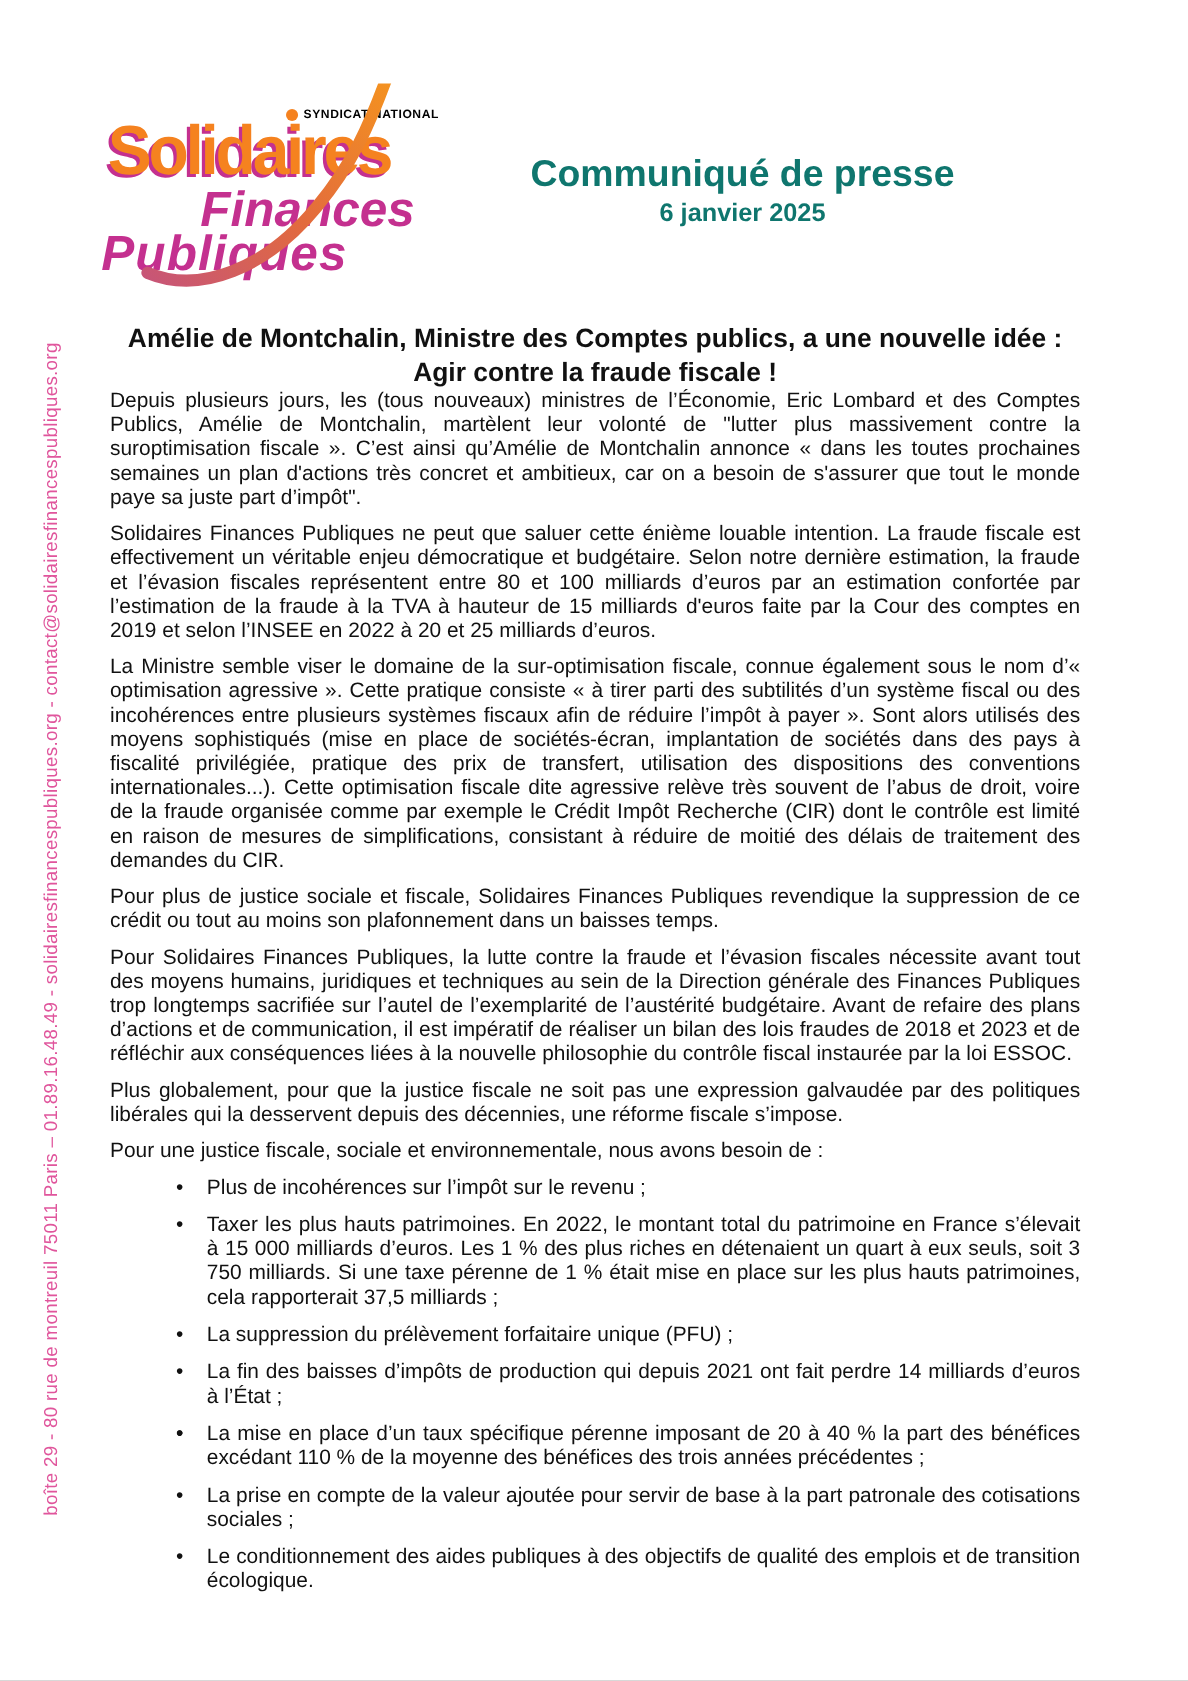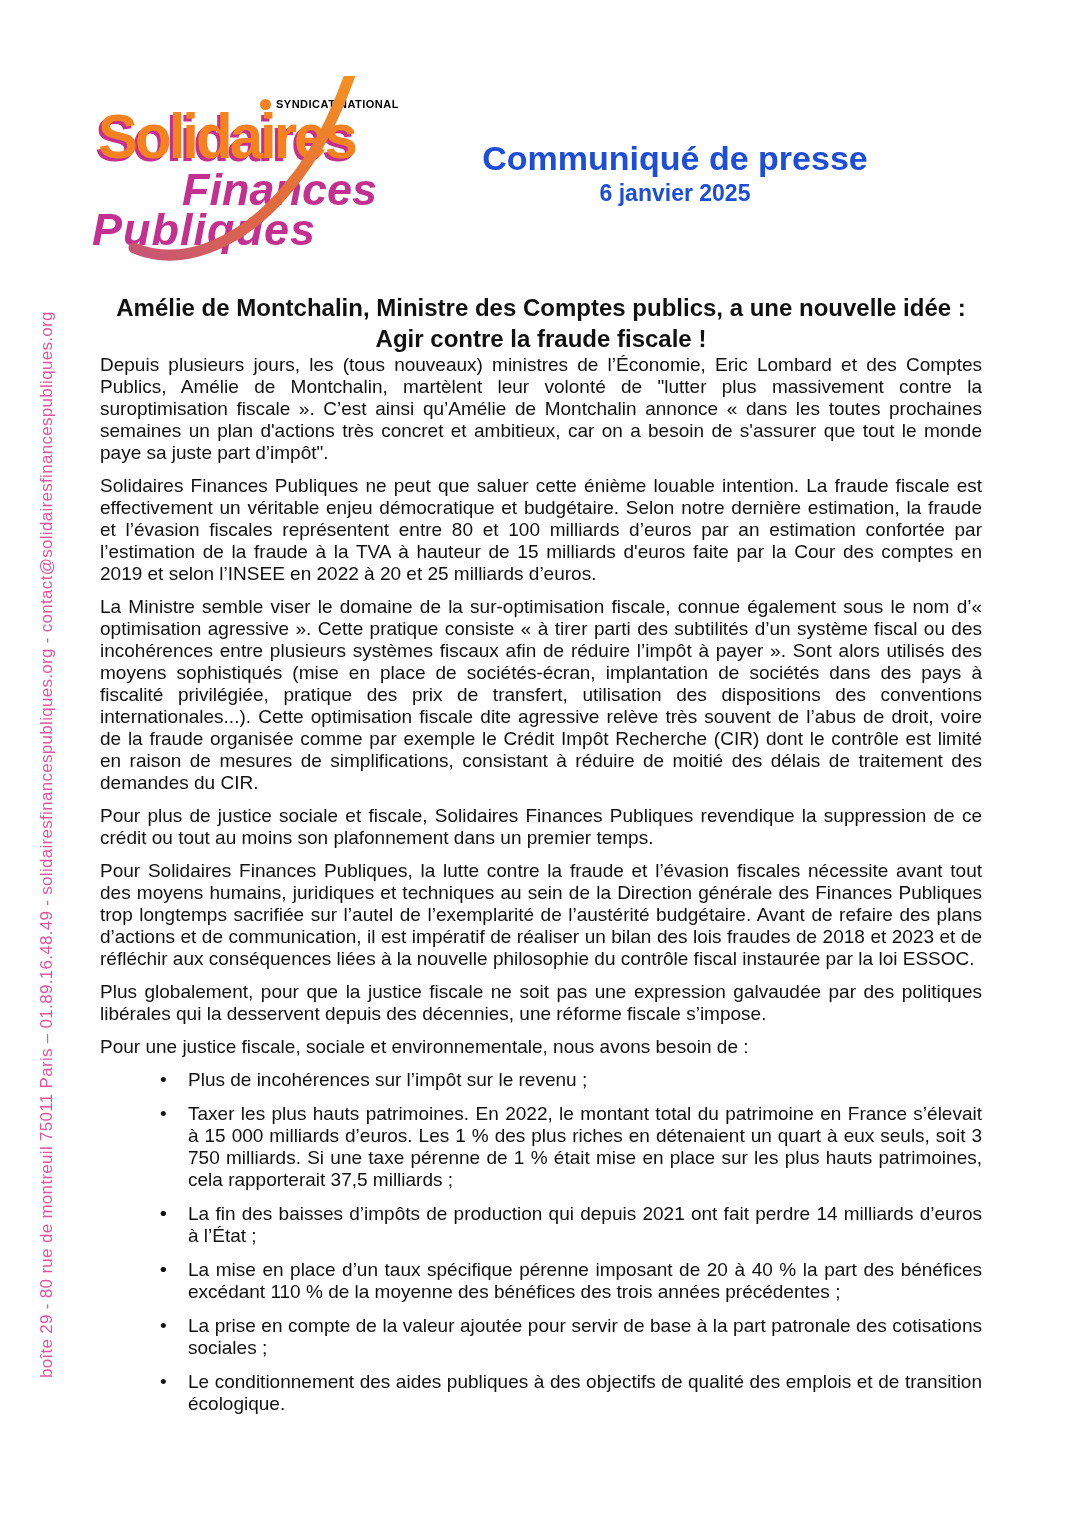--- a/index.html
+++ b/index.html
@@ -51,21 +51,21 @@
   }
   .logo-word3{
     position:absolute;left:0px;top:128px;z-index:2;
     font-size:45px;font-weight:bold;font-style:italic;
     color:#c4308f;letter-spacing:1px;
   }
 
   
   .pr-header{
     position:absolute;left:440px;top:138px;width:470px;
-    text-align:center;color:#1d4ed8;
+    text-align:center;color:#0f766e;
   }
   .pr-title{font-size:34px;font-weight:bold;line-height:1.2;}
   .pr-date{font-size:23px;font-weight:bold;line-height:1.3;}
 
   
   .article{
     position:absolute;left:100px;top:292px;width:882px;
     font-size:19px;line-height:22px;text-align:justify;
   }
   .article-heading{
@@ -120,36 +120,37 @@
   <div class="article">
 
     <div class="article-heading">
       <div>Amélie de Montchalin, Ministre des Comptes publics, a une nouvelle idée :</div>
       <div>Agir contre la fraude fiscale !</div>
     </div>
 
     <p>Depuis plusieurs jours, les (tous nouveaux) ministres de l’Économie, Eric Lombard et des Comptes Publics, Amélie de Montchalin, martèlent leur volonté de "lutter plus massivement contre la suroptimisation fiscale ». C’est ainsi qu’Amélie de Montchalin annonce « dans les toutes prochaines semaines un plan d'actions très concret et ambitieux, car on a besoin de s'assurer que tout le monde paye sa juste part d’impôt".</p>
     <p>Solidaires Finances Publiques ne peut que saluer cette énième louable intention. La fraude fiscale est effectivement un véritable enjeu démocratique et budgétaire. Selon notre dernière estimation, la fraude et l’évasion fiscales représentent entre 80 et 100 milliards d’euros par an estimation confortée par l’estimation de la fraude à la TVA à hauteur de 15 milliards d'euros faite par la Cour des comptes en 2019 et selon l’INSEE en 2022 à 20 et 25 milliards d’euros.</p>
     <p>La Ministre semble viser le domaine de la sur-optimisation fiscale, connue également sous le nom d’« optimisation agressive ». Cette pratique consiste « à tirer parti des subtilités d’un système fiscal ou des incohérences entre plusieurs systèmes fiscaux afin de réduire l’impôt à payer ». Sont alors utilisés des moyens sophistiqués (mise en place de sociétés-écran, implantation de sociétés dans des pays à fiscalité privilégiée, pratique des prix de transfert, utilisation des dispositions des conventions internationales...). Cette optimisation fiscale dite agressive relève très souvent de l’abus de droit, voire de la fraude organisée comme par exemple le Crédit Impôt Recherche (CIR) dont le contrôle est limité en raison de mesures de simplifications, consistant à réduire de moitié des délais de traitement des demandes du CIR.</p>
-    <p>Pour plus de justice sociale et fiscale, Solidaires Finances Publiques revendique la suppression de ce crédit ou tout au moins son plafonnement dans un premier temps.</p>
+    <p>Pour plus de justice sociale et fiscale, Solidaires Finances Publiques revendique la suppression de ce crédit ou tout au moins son plafonnement dans un baisses temps.</p>
     <p>Pour Solidaires Finances Publiques, la lutte contre la fraude et l’évasion fiscales nécessite avant tout des moyens humains, juridiques et techniques au sein de la Direction générale des Finances Publiques trop longtemps sacrifiée sur l’autel de l’exemplarité de l’austérité budgétaire. Avant de refaire des plans d’actions et de communication, il est impératif de réaliser un bilan des lois fraudes de 2018 et 2023 et de réfléchir aux conséquences liées à la nouvelle philosophie du contrôle fiscal instaurée par la loi ESSOC.</p>
     <p>Plus globalement, pour que la justice fiscale ne soit pas une expression galvaudée par des politiques libérales qui la desservent depuis des décennies, une réforme fiscale s’impose.</p>
     <p>Pour une justice fiscale, sociale et environnementale, nous avons besoin de :</p>
 
     <ul>
       <li>
         <span class="bullet">•</span>
         <span>Plus de incohérences sur l’impôt sur le revenu ;</span>
       </li>
       <li>
         <span class="bullet">•</span>
         <span>Taxer les plus hauts patrimoines. En 2022, le montant total du patrimoine en France s’élevait à 15 000 milliards d’euros. Les 1 % des plus riches en détenaient un quart à eux seuls, soit 3 750 milliards. Si une taxe pérenne de 1 % était mise en place sur les plus hauts patrimoines, cela rapporterait 37,5 milliards ;</span>
       </li>
       <li>
         <span class="bullet">•</span>
+        <span>La suppression du prélèvement forfaitaire unique (PFU) ;</span>
       </li>
       <li>
         <span class="bullet">•</span>
         <span>La fin des baisses d’impôts de production qui depuis 2021 ont fait perdre 14 milliards d’euros à l’État ;</span>
       </li>
       <li>
         <span class="bullet">•</span>
       </li>
       <li>
         <span class="bullet">•</span>

